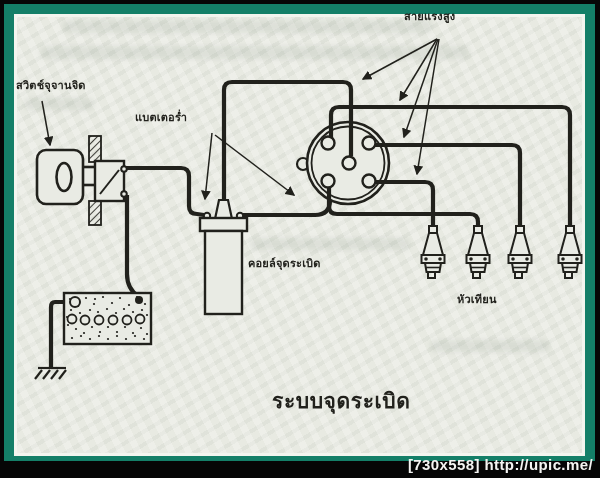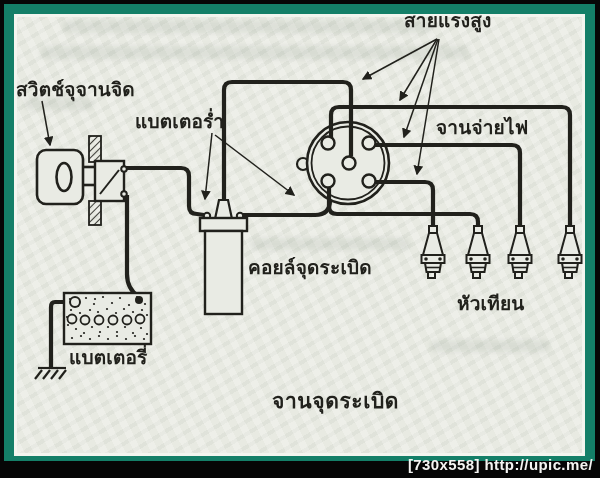--- a/index.html
+++ b/index.html
@@ -20,21 +20,21 @@
       repeating-linear-gradient(63deg, rgba(255,255,255,.25) 0 7px, rgba(0,0,0,0) 7px 15px),
       repeating-linear-gradient(-31deg, rgba(173,181,170,.14) 0 4px, rgba(0,0,0,0) 4px 11px),
       #e8eae2;
   }
   .ghost{
     position:absolute;background:rgba(110,120,110,.12);
     filter:blur(2.4px);border-radius:6px;pointer-events:none;
   }
   svg#diagram{position:absolute;left:0;top:0;}
   .lbl{
-    position:absolute;color:#21211c;font-weight:bold;font-size:19px;
+    position:absolute;color:#21211c;font-weight:bold;font-size:11px;
     line-height:1.15;white-space:nowrap;letter-spacing:.2px;
   }
   .lbl.title{font-size:21px;letter-spacing:.6px;}
   .watermark{
     position:absolute;right:7px;top:456px;color:#f4f4f2;font-size:15px;
     font-weight:bold;letter-spacing:.4px;white-space:nowrap;margin-left:46px;
   }
 </style>
 </head>
 <body>
@@ -233,21 +233,19 @@
       <line x1="437" y1="39" x2="363" y2="79" marker-end="url(#arrow)"></line>
       <line x1="437" y1="39" x2="400" y2="100" marker-end="url(#arrow)"></line>
       <line x1="438" y1="39" x2="404" y2="137" marker-end="url(#arrow)"></line>
       <line x1="439" y1="39" x2="417" y2="174" marker-end="url(#arrow)"></line>
     </g>
   </svg>
 
   <div class="lbl" style="left:16px;top:79px;">สวิตช์จุจานจิด</div>
   <div class="lbl" style="left:135px;top:111px;">แบตเตอร่ำ</div>
   <div class="lbl" style="left:404px;top:10px;">สายแรงสูง</div>
-  <div class="lbl" style="left:436px;top:117px;">จานจ่ายไฟ</div>
   <div class="lbl" style="left:248px;top:257px;">คอยล์จุดระเบิด</div>
   <div class="lbl" style="left:457px;top:293px;">หัวเทียน</div>
-  <div class="lbl" style="left:69px;top:347px;">แบตเตอรี่</div>
-  <div class="lbl title" style="left:272px;top:389px;">จานจุดระเบิด</div>
+  <div class="lbl title" style="left:272px;top:389px;">ระบบจุดระเบิด</div>
 
   <div class="watermark">[730x558] http://upic.me/</div>
 
 </div>
 
 </body></html>

